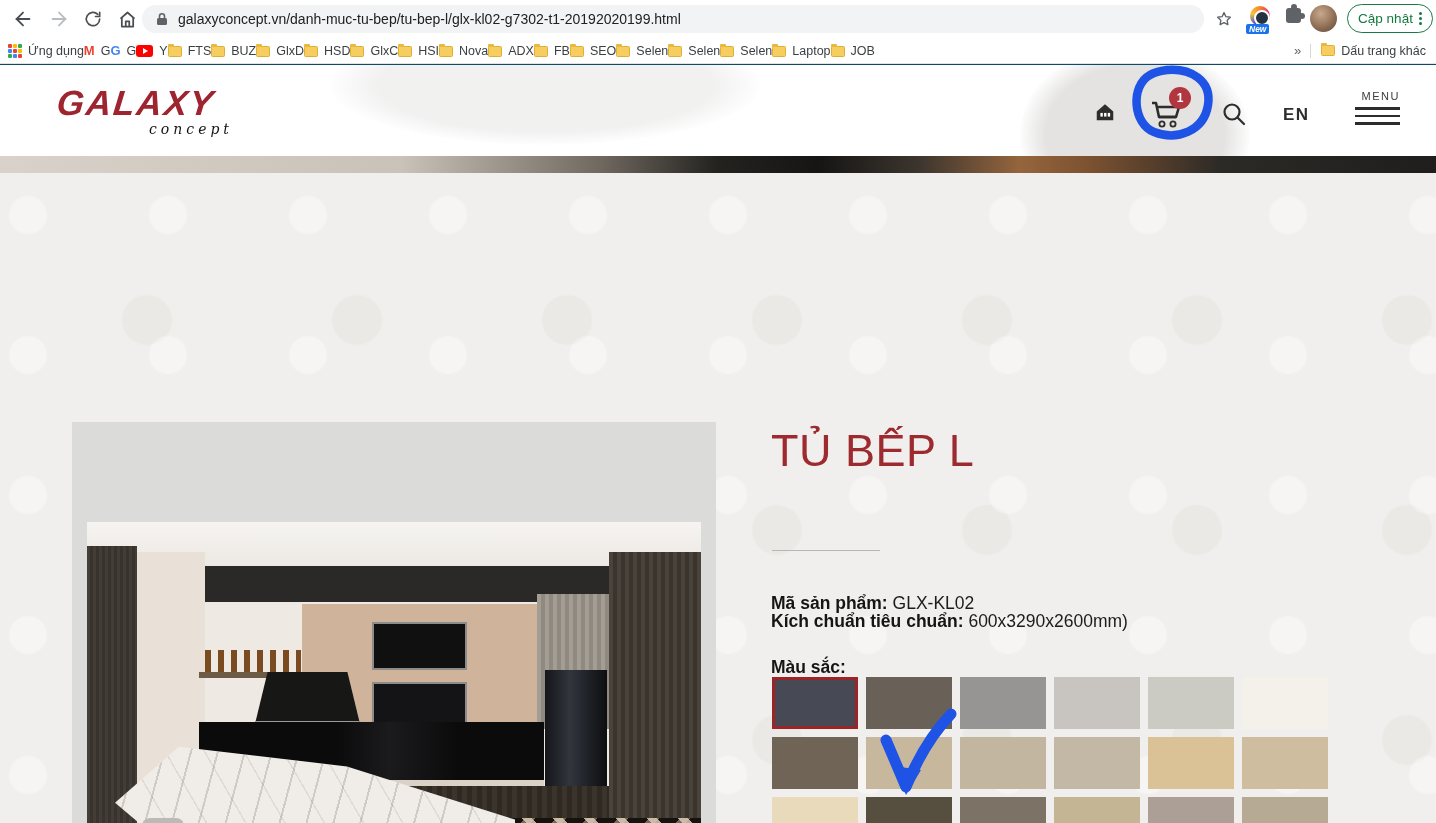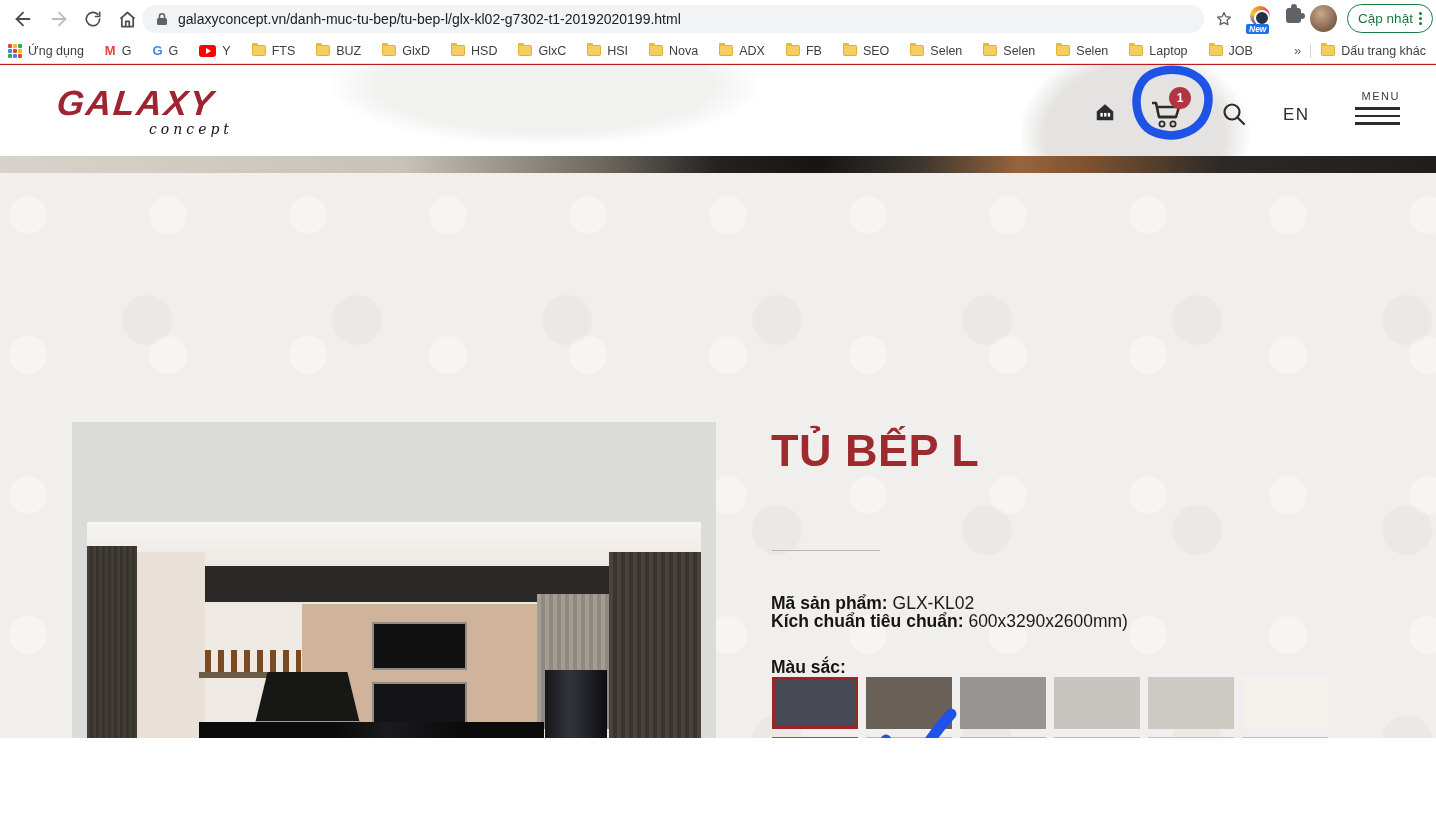--- a/index.html
+++ b/index.html
@@ -1,17 +1,17 @@
 <!DOCTYPE html>
 <html><head>
 <meta charset="utf-8">
 <style>
   * { margin:0; padding:0; box-sizing:border-box; }
   html,body { width:1436px; height:823px; font-family:"Liberation Sans", sans-serif; }
-  #page { position:relative; width:1436px; height:738px; overflow:hidden; background:#b91c1c; }
+  #page { position:relative; width:1436px; height:823px; overflow:hidden; background:#0c4a6e; }
 
   
   .toolbar { position:absolute; top:0; left:0; width:1436px; height:38px; background:#fff; }
   .nav-btn { position:absolute; top:4px; width:30px; height:30px; display:flex; align-items:center; justify-content:center; }
   .nav-back{left:8px;} .nav-fwd{left:44px;} .nav-refresh{left:78px;} .nav-home{left:112px;}
   .url-bar { position:absolute; left:142px; top:5px; width:1062px; height:28px; background:#f1f3f4;
              border-radius:14px; display:flex; align-items:center; padding:0 14px; gap:10px; }
   .url-text { font-size:14px; color:#202124; white-space:nowrap; }
   .star-btn { position:absolute; left:1212px; top:7px; width:24px; height:24px; display:flex; align-items:center; justify-content:center; }
   .ext-insta { position:absolute; left:1250px; top:6px; width:20px; height:20px; border-radius:50%;
@@ -25,21 +25,21 @@
   .avatar { position:absolute; left:1310px; top:5px; width:27px; height:27px; border-radius:50%;
             background:radial-gradient(circle at 40% 32%, #c9a98c, #8a6a52 60%, #5e4736); }
   .update-btn { position:absolute; left:1347px; top:4px; width:86px; height:29px; border:1.5px solid #177c43;
                 border-radius:15px; display:flex; align-items:center; justify-content:center; gap:6px;
                 color:#12793f; font-size:13.5px; background:#fff; }
   .update-dots { display:inline-flex; flex-direction:column; gap:2px; }
   .update-dots i { width:3px; height:3px; border-radius:50%; background:#12793f; }
 
   .bookmarks { position:absolute; top:38px; left:0; width:1436px; height:26px; background:#fff;
                border-bottom:1px solid #e2e2e2; display:flex; align-items:center; padding:0 8px; }
-  #bookmarks-list { display:flex; align-items:center; gap:21px; width:1268px; overflow:hidden; }
+  #bookmarks-list { display:flex; align-items:flex-end; width:1268px; overflow:hidden; }
   .bm-item { display:inline-flex; align-items:center; gap:6px; white-space:nowrap; }
   .bm-label { font-size:12.5px; color:#3c4043; }
   .bm-ic { display:inline-flex; }
   .ic-folder { width:14px; height:11px; background:#f6ce60; border:1px solid #e2ae35; border-radius:1.5px; position:relative; }
   .ic-folder::before { content:""; position:absolute; left:-1px; top:-3px; width:6px; height:3px; background:#e9b93f; border-radius:1px 1px 0 0; }
   .ic-apps { display:grid; grid-template-columns:repeat(3,4px); grid-auto-rows:4px; gap:1px; }
   .ic-apps i { border-radius:1px; }
   .ic-apps i:nth-child(1){background:#ea4335}.ic-apps i:nth-child(2){background:#fbbc05}.ic-apps i:nth-child(3){background:#34a853}
   .ic-apps i:nth-child(4){background:#4285f4}.ic-apps i:nth-child(5){background:#ea4335}.ic-apps i:nth-child(6){background:#fbbc05}
   .ic-apps i:nth-child(7){background:#34a853}.ic-apps i:nth-child(8){background:#4285f4}.ic-apps i:nth-child(9){background:#ea4335}
@@ -58,21 +58,21 @@
   .blob2 { left:330px; top:-40px; width:430px; height:120px; opacity:.5; }
   .logo { position:absolute; left:57px; top:18px; width:180px; }
   .logo-main { font-size:35px; font-weight:bold; font-style:italic; letter-spacing:2px; color:#9e2430; transform:skewX(-6deg); }
   .logo-sub { font-family:"DejaVu Serif", serif; font-style:italic; font-size:14px; letter-spacing:4px; color:#141414; text-align:right; margin-top:-2px; padding-right:4px;}
   .hdr-ic { position:absolute; }
   .hdr-home { left:1094px; top:36px; }
   .hdr-cart { left:1148px; top:33px; }
   .cart-badge { position:absolute; left:1169px; top:22px; width:22px; height:22px; border-radius:50%;
                 background:#b23640; color:#fff; font-size:12px; font-weight:bold; display:flex; align-items:center; justify-content:center; }
   .hdr-search { left:1221px; top:36px; }
-  .hdr-lang { position:absolute; left:1283px; top:40px; font-size:17px; color:#2e2e2e; letter-spacing:1.5px; font-weight:400; }
+  .hdr-lang { position:absolute; left:1283px; top:40px; font-size:17px; color:#2e2e2e; letter-spacing:1.5px; font-weight:700; }
   .hdr-menu { position:absolute; left:1355px; top:25px; width:45px; text-align:right; }
   .menu-label { font-size:11px; color:#3c3c3c; letter-spacing:1.5px; }
   .burger { margin-top:5px; }
   .burger i { display:block; width:45px; height:2.6px; background:#2c2c2c; margin-bottom:5px; }
 
   .banner-strip { position:absolute; top:156px; left:0; width:1436px; height:17px;
      background:linear-gradient(90deg,#d8d2ca 0%,#c9c2b8 28%,#6e675e 42%,#23221f 50%,#161514 57%,#3c352e 64%,#95653d 71%,#7b5130 76%,#2c2a27 85%,#1f1e1c 100%); }
 
   
   .content { position:absolute; top:173px; left:0; width:1436px; height:650px; background-color:#f1efed;
@@ -105,21 +105,21 @@
                        repeating-linear-gradient(-45deg, rgba(207,192,168,.5) 0 7px, transparent 7px 22px); }
   .k-island { left:28px; top:208px; width:400px; height:140px; background-color:#f0ede8;
       background-image:repeating-linear-gradient(105deg, rgba(120,118,115,.28) 0 2px, transparent 2px 26px),
                        repeating-linear-gradient(60deg, rgba(150,148,145,.2) 0 1.5px, transparent 1.5px 34px);
       clip-path:polygon(16% 12%, 58% 26%, 100% 64%, 100% 100%, 20% 100%, 0 52%); }
   .k-stool { width:42px; height:52px; }
   .ks1{ left:55px; top:296px;}
   .k-cushion { left:0; top:0; width:42px; height:16px; background:#bcbab7; border-radius:8px; border-bottom:2px solid #9b9996; }
 
   
-  .p-title { position:absolute; left:771px; top:252px; font-size:45px; font-weight:bold; color:#9d2a2e; letter-spacing:.5px; }
+  .p-title { position:absolute; left:771px; top:252px; font-size:45px; font-weight:normal; color:#9d2a2e; letter-spacing:.5px; }
   .p-sub { position:absolute; left:771px; top:316px; font-size:29px; font-weight:500; color:#9d2a2e; }
   .p-divider { position:absolute; left:772px; top:377px; width:108px; height:1px; background:#b9b6b3; }
   .p-row { position:absolute; left:771px; font-size:17.5px; color:#1c1c1c; }
   .p-row b { font-weight:bold; color:#151515; }
   .row-code { top:420px; } .row-size { top:438px; } .row-color { top:484px; }
   #swatch-grid { position:absolute; left:772px; top:504px; display:grid; grid-template-columns:repeat(6,86px); grid-auto-rows:52px; gap:8px; }
   .swatch { width:86px; height:52px; }
   .swatch.selected { border:3px solid #9b2427; }
 
   .annotations { position:absolute; left:0; top:0; width:1436px; height:823px; pointer-events:none; z-index:50; }

